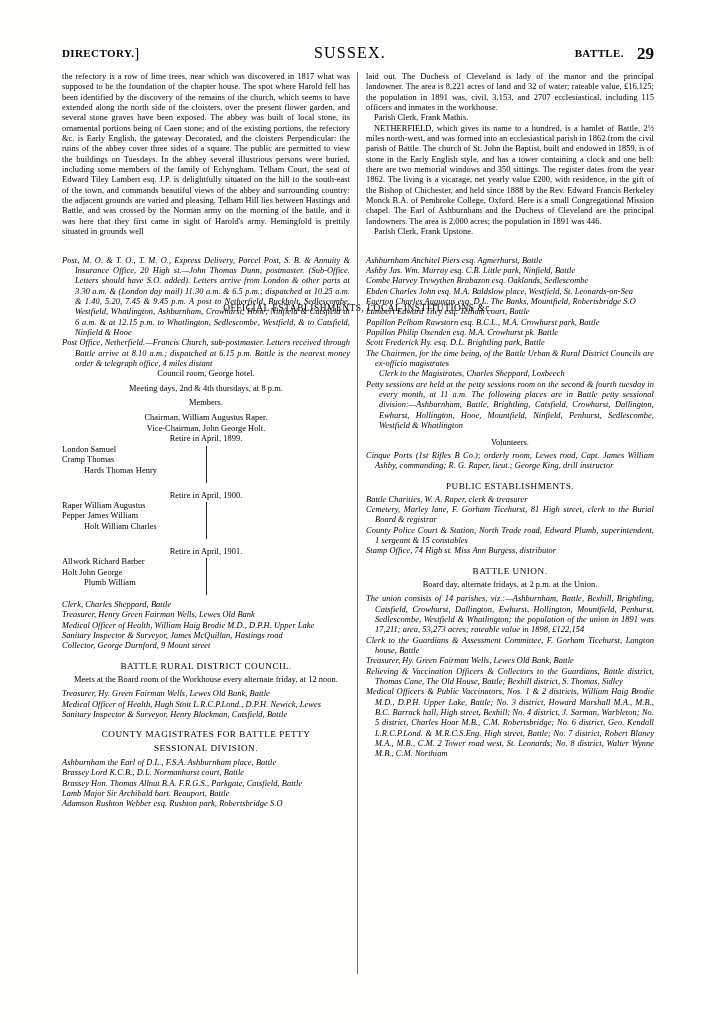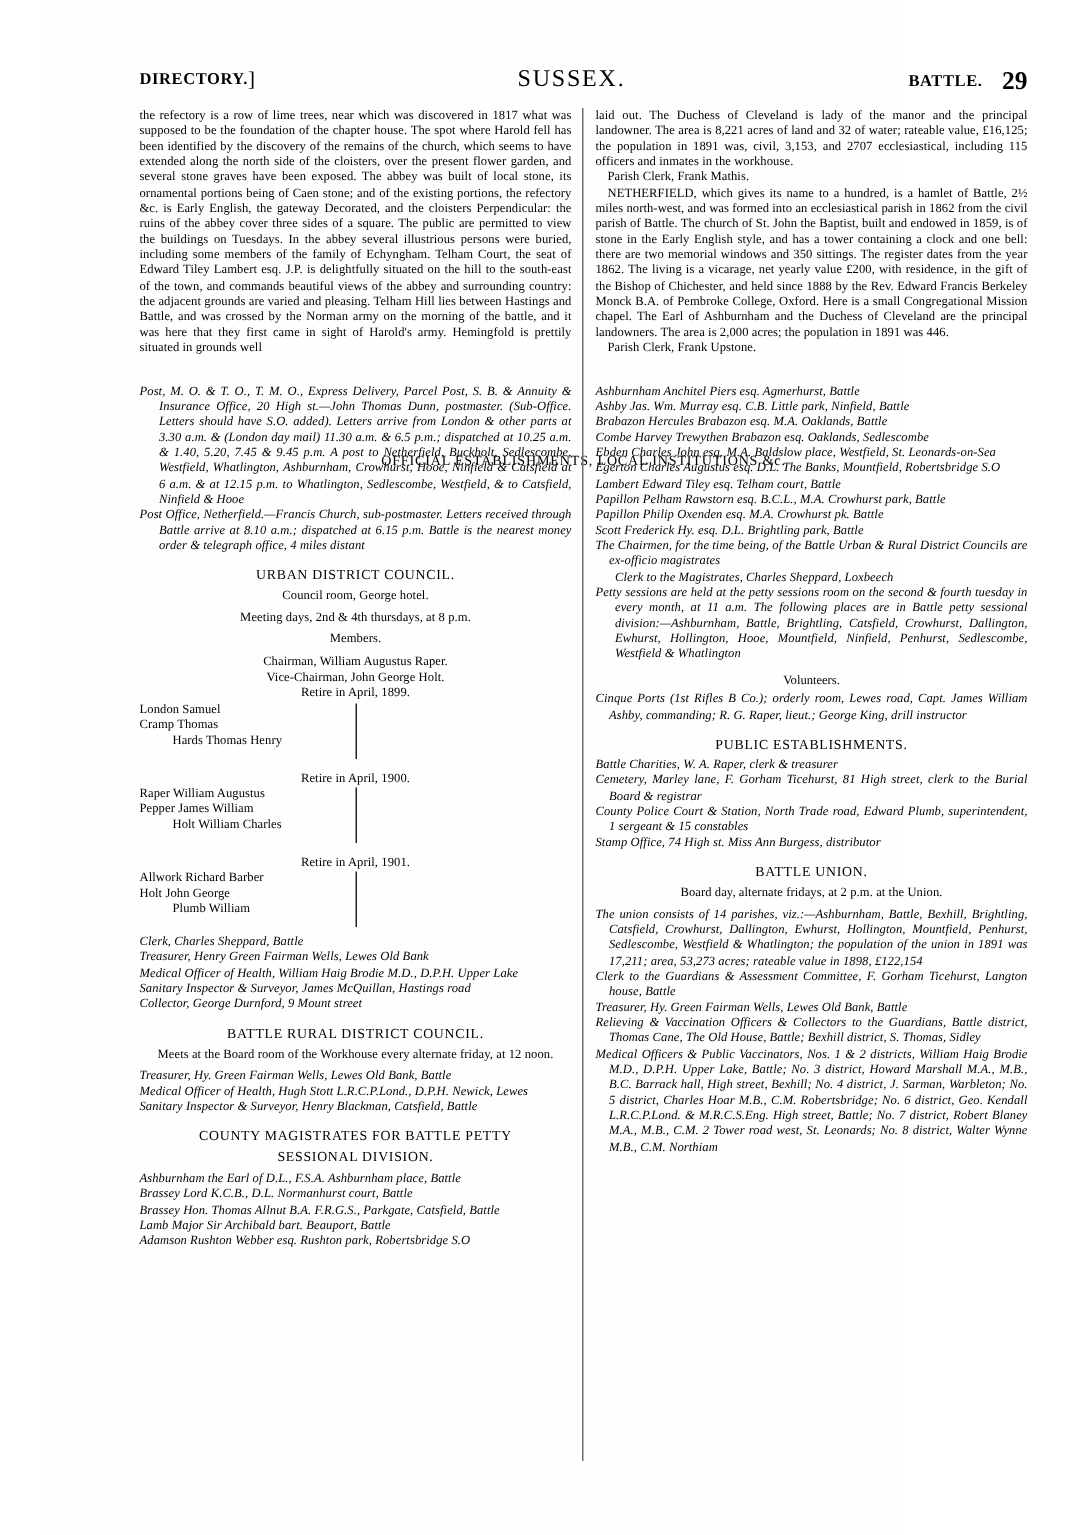--- a/index.html
+++ b/index.html
@@ -14,21 +14,20 @@
     color: #000000;
     position: relative;
     overflow: hidden;
   }
   .page {
     position: absolute;
     left: 0; top: 0;
     width: 568px;
     height: 1023px;
     background: #fefefd;
-    margin-left: 31px;
   }
 
   
   .runhead {
     position: absolute;
     left: 62px;
     top: 44px;
     width: 592px;
     height: 22px;
   }
@@ -206,21 +205,20 @@
 
     <div class="col col-left">
 
       <p class="para noind">the refectory is a row of lime trees, near which was discovered in 1817 what was supposed to be the foundation of the chapter house. The spot where Harold fell has been identified by the discovery of the remains of the church, which seems to have extended along the north side of the cloisters, over the present flower garden, and several stone graves have been exposed. The abbey was built of local stone, its ornamental portions being of Caen stone; and of the existing portions, the refectory &amp;c. is Early English, the gateway Decorated, and the cloisters Perpendicular: the ruins of the abbey cover three sides of a square. The public are permitted to view the buildings on Tuesdays. In the abbey several illustrious persons were buried, including some members of the family of Echyngham. Telham Court, the seat of Edward Tiley Lambert esq. J.P. is delightfully situated on the hill to the south-east of the town, and commands beautiful views of the abbey and surrounding country: the adjacent grounds are varied and pleasing. Telham Hill lies between Hastings and Battle, and was crossed by the Norman army on the morning of the battle, and it was here that they first came in sight of Harold's army. Hemingfold is prettily situated in grounds well</p>
 
       <div style="height:18px"></div>
 
       <p class="entry deep">Post, M. O. &amp; T. O., T. M. O., Express Delivery, Parcel Post, S. B. &amp; Annuity &amp; Insurance Office, 20 High st.—John Thomas Dunn, postmaster. (Sub-Office. Letters should have S.O. added). Letters arrive from London &amp; other parts at 3.30 a.m. &amp; (London day mail) 11.30 a.m. &amp; 6.5 p.m.; dispatched at 10.25 a.m. &amp; 1.40, 5.20, 7.45 &amp; 9.45 p.m. A post to Netherfield, Buckholt, Sedlescombe, Westfield, Whatlington, Ashburnham, Crowhurst, Hooe, Ninfield &amp; Catsfield at 6 a.m. &amp; at 12.15 p.m. to Whatlington, Sedlescombe, Westfield, &amp; to Catsfield, Ninfield &amp; Hooe</p>
       <p class="entry deep">Post Office, Netherfield.—Francis Church, sub-postmaster. Letters received through Battle arrive at 8.10 a.m.; dispatched at 6.15 p.m. Battle is the nearest money order &amp; telegraph office, 4 miles distant</p>
 
-      <div class="head-major">URBAN DISTRICT COUNCIL.</div>
       <p class="centered">Council room, George hotel.</p>
       <div class="gap-s"></div>
       <p class="centered">Meeting days, 2nd &amp; 4th thursdays, at 8 p.m.</p>
       <div class="gap-s"></div>
       <p class="centered">Members.</p>
       <div class="gap-s"></div>
       <p class="centered">Chairman, William Augustus Raper.</p>
       <p class="centered">Vice-Chairman, John George Holt.</p>
 
       <p class="retire-line">Retire in April, 1899.</p>
@@ -288,21 +286,20 @@
 
       <p class="para noind">laid out. The Duchess of Cleveland is lady of the manor and the principal landowner. The area is 8,221 acres of land and 32 of water; rateable value, £16,125; the population in 1891 was, civil, 3,153, and 2707 ecclesiastical, including 115 officers and inmates in the workhouse.</p>
       <p class="para">Parish Clerk, Frank Mathis.</p>
       <p class="para">NETHERFIELD, which gives its name to a hundred, is a hamlet of Battle, 2½ miles north-west, and was formed into an ecclesiastical parish in 1862 from the civil parish of Battle. The church of St. John the Baptist, built and endowed in 1859, is of stone in the Early English style, and has a tower containing a clock and one bell: there are two memorial windows and 350 sittings. The register dates from the year 1862. The living is a vicarage, net yearly value £200, with residence, in the gift of the Bishop of Chichester, and held since 1888 by the Rev. Edward Francis Berkeley Monck B.A. of Pembroke College, Oxford. Here is a small Congregational Mission chapel. The Earl of Ashburnham and the Duchess of Cleveland are the principal landowners. The area is 2,000 acres; the population in 1891 was 446.</p>
       <p class="para">Parish Clerk, Frank Upstone.</p>
 
       <div style="height:18px"></div>
 
       <p class="entry">Ashburnham Anchitel Piers esq. Agmerhurst, Battle</p>
       <p class="entry">Ashby Jas. Wm. Murray esq. C.B. Little park, Ninfield, Battle</p>
-      <p class="entry">Brabazon Hercules Brabazon esq. M.A. Oaklands, Battle</p>
       <p class="entry">Combe Harvey Trewythen Brabazon esq. Oaklands, Sedlescombe</p>
       <p class="entry">Ebden Charles John esq. M.A. Baldslow place, Westfield, St. Leonards-on-Sea</p>
       <p class="entry">Egerton Charles Augustus esq. D.L. The Banks, Mountfield, Robertsbridge S.O</p>
       <p class="entry">Lambert Edward Tiley esq. Telham court, Battle</p>
       <p class="entry">Papillon Pelham Rawstorn esq. B.C.L., M.A. Crowhurst park, Battle</p>
       <p class="entry">Papillon Philip Oxenden esq. M.A. Crowhurst pk. Battle</p>
       <p class="entry">Scott Frederick Hy. esq. D.L. Brightling park, Battle</p>
       <p class="entry">The Chairmen, for the time being, of the Battle Urban &amp; Rural District Councils are ex-officio magistrates</p>
       <p class="entry" style="padding-left:13px;text-indent:0;">Clerk to the Magistrates, Charles Sheppard, Loxbeech</p>
       <p class="entry deep">Petty sessions are held at the petty sessions room on the second &amp; fourth tuesday in every month, at 11 a.m. The following places are in Battle petty sessional division:—Ashburnham, Battle, Brightling, Catsfield, Crowhurst, Dallington, Ewhurst, Hollington, Hooe, Mountfield, Ninfield, Penhurst, Sedlescombe, Westfield &amp; Whatlington</p>

